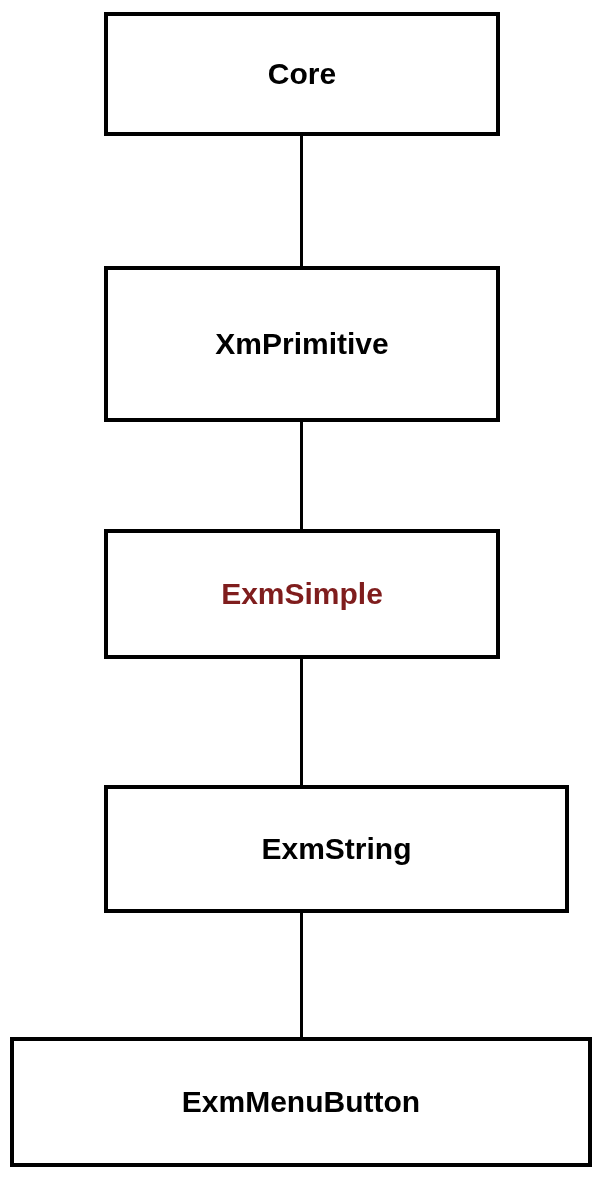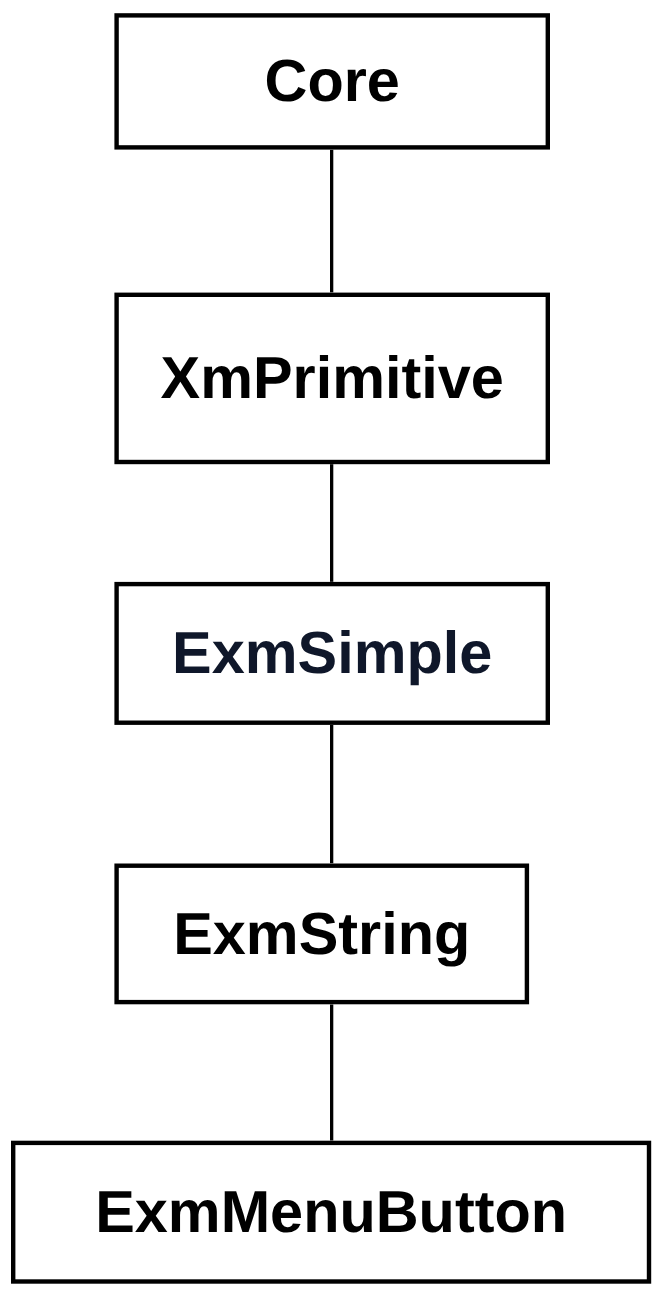--- a/index.html
+++ b/index.html
@@ -22,21 +22,21 @@
     background: #ffffff;
     border: 4px solid #000000;
     display: flex;
     align-items: center;
     justify-content: center;
     z-index: 2;
   }
   .node-label {
     font-family: "Liberation Sans", sans-serif;
     font-weight: bold;
-    font-size: 54px;
+    font-size: 30px;
     line-height: 1;
     color: #000000;
     letter-spacing: 0px;
     white-space: nowrap;
     text-align: left;
   }
   .edge-line {
     position: absolute;
     background: #000000;
     z-index: 1;
@@ -54,24 +54,24 @@
 
   <div class="node-box" style="left: 104px; top: 12px; width: 396px; height: 124px; background: rgb(255, 255, 255); border-color: rgb(0, 0, 0); border-width: 4px;">
     <span class="node-label" style="color: rgb(0, 0, 0);">Core</span>
   </div>
 
   <div class="node-box" style="left: 104px; top: 266px; width: 396px; height: 156px; background: rgb(255, 255, 255); border-color: rgb(0, 0, 0); border-width: 4px;">
     <span class="node-label" style="color: rgb(0, 0, 0);">XmPrimitive</span>
   </div>
 
   <div class="node-box" style="left: 104px; top: 529px; width: 396px; height: 130px; background: rgb(255, 255, 255); border-color: rgb(0, 0, 0); border-width: 4px;">
-    <span class="node-label" style="color: #0f172a;">ExmSimple</span>
+    <span class="node-label" style="color: #7f1d1d;">ExmSimple</span>
   </div>
 
-  <div class="node-box" style="left: 104px; top: 785px; width: 377px; height: 128px; background: rgb(255, 255, 255); border-color: rgb(0, 0, 0); border-width: 4px;">
+  <div class="node-box" style="left: 104px; top: 785px; width: 465px; height: 128px; background: rgb(255, 255, 255); border-color: rgb(0, 0, 0); border-width: 4px;">
     <span class="node-label" style="color: rgb(0, 0, 0);">ExmString</span>
   </div>
 
   <div class="node-box" style="left: 10px; top: 1037px; width: 582px; height: 130px; background: rgb(255, 255, 255); border-color: rgb(0, 0, 0); border-width: 4px;">
     <span class="node-label" style="color: rgb(0, 0, 0);">ExmMenuButton</span>
   </div>
 
 </div>
 
 </body></html>

